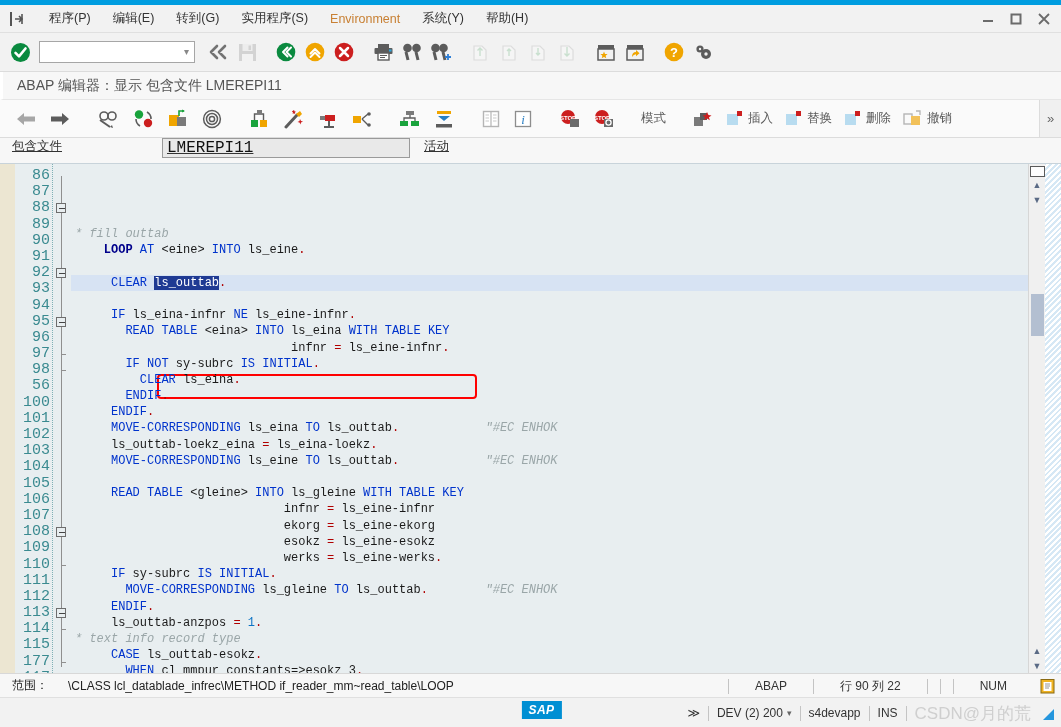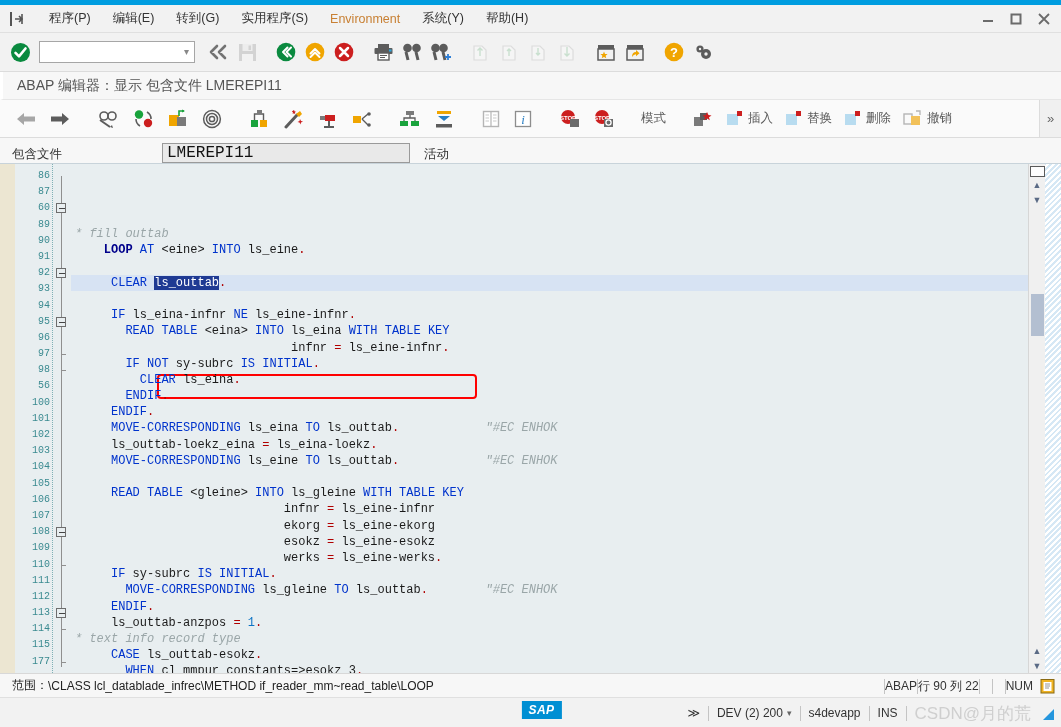--- a/index.html
+++ b/index.html
@@ -128,24 +128,25 @@
     display: flex; align-items: center; justify-content: center;
     background: #f0f0f0;
     border-left: 1px solid #dcdcdc;
     color: #666; font-size: 13px;
   }
 
   
   .includerow {
     height: 26px; flex: none;
     background: #f7f7f7;
-    display: flex; align-items: flex-end;
+    display: flex; align-items: flex-start;
     font-size: 12.5px;
     border-bottom: 1px solid #c8d3da;
     position: relative;
+    text-decoration: underline;
   }
   .inc-label { width: 162px; padding-left: 12px; color: #333; }
   .inc-input {
     width: 248px; height: 20px;
     background: #e9e9e9;
     border: 1px solid #9a9a9a;
     font-family: "Liberation Mono", monospace;
     font-size: 16px;
     color: #111;
     padding: 0 4px;
@@ -162,21 +163,21 @@
     border-left: 12px solid #ece6d2;
     overflow: hidden;
   }
   .gutter-left {
     width: 3px; background: #ece6d2; flex: none;
   }
   .linenums {
     width: 38px; flex: none;
     background: #e8eef0;
     font-family: "Liberation Mono", monospace;
-    font-size: 10px;
+    font-size: 15px;
     color: #3a8a90;
     text-align: right;
     padding-top: 4px;
     border-right: 1px dotted #7fb0b5;
   }
   .linenums div { height: 16.2px; line-height: 16.2px; padding-right: 2px; }
 
   .foldcol {
     width: 18px; flex: none;
     background: #e8eef0;
@@ -266,31 +267,31 @@
   .statusrow {
     height: 24px; flex: none;
     background: #f7f7f7;
     display: flex; align-items: center;
     font-size: 12px;
     border-top: 1px solid #d8d8d8;
     position: relative;
   }
   .sb-scope {
     display: flex; align-items: center;
-    padding-left: 12px; gap: 0;
+    padding-left: 12px; gap: 20px;
     color: #222;
   }
   .sb-scope .val { font-size: 12px; color: #222; }
   .sb-right {
     position: absolute; right: 4px; top: 0; height: 24px;
     display: flex; align-items: center; gap: 0;
     color: #333;
   }
   .sb-cell {
-    padding: 0 0;
+    padding: 0 26px;
     border-left: 1px solid #c4c4c4;
     height: 15px; display: flex; align-items: center;
     white-space: nowrap;
   }
   .sb-cell.narrow { padding: 0 6px; }
   .sb-icon-cell {
     width: 20px; height: 18px; display: flex; align-items: center; justify-content: center;
     margin-left: 4px;
   }
 
@@ -681,21 +682,21 @@
     <div class="inc-label">包含文件</div>
     <input class="inc-input" readonly="" value="LMEREPI11" style="">
     <div class="inc-status">活动</div>
   </div>
 
   <div class="codewrap">
     <div class="gutter-left"></div>
     <div class="linenums" id="linenums">
         <div>86</div>
         <div>87</div>
-        <div>60</div>
+        <div>88</div>
         <div>89</div>
         <div>90</div>
         <div>91</div>
         <div>92</div>
         <div>93</div>
         <div>94</div>
         <div>95</div>
         <div>96</div>
         <div>97</div>
         <div>98</div>

